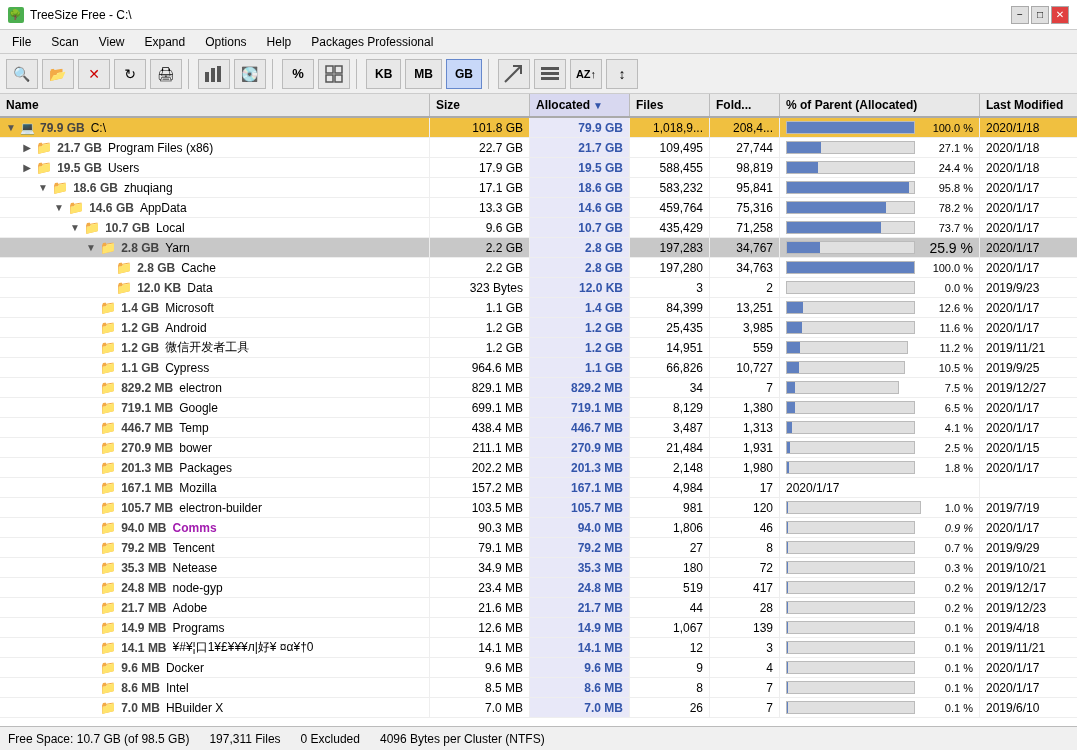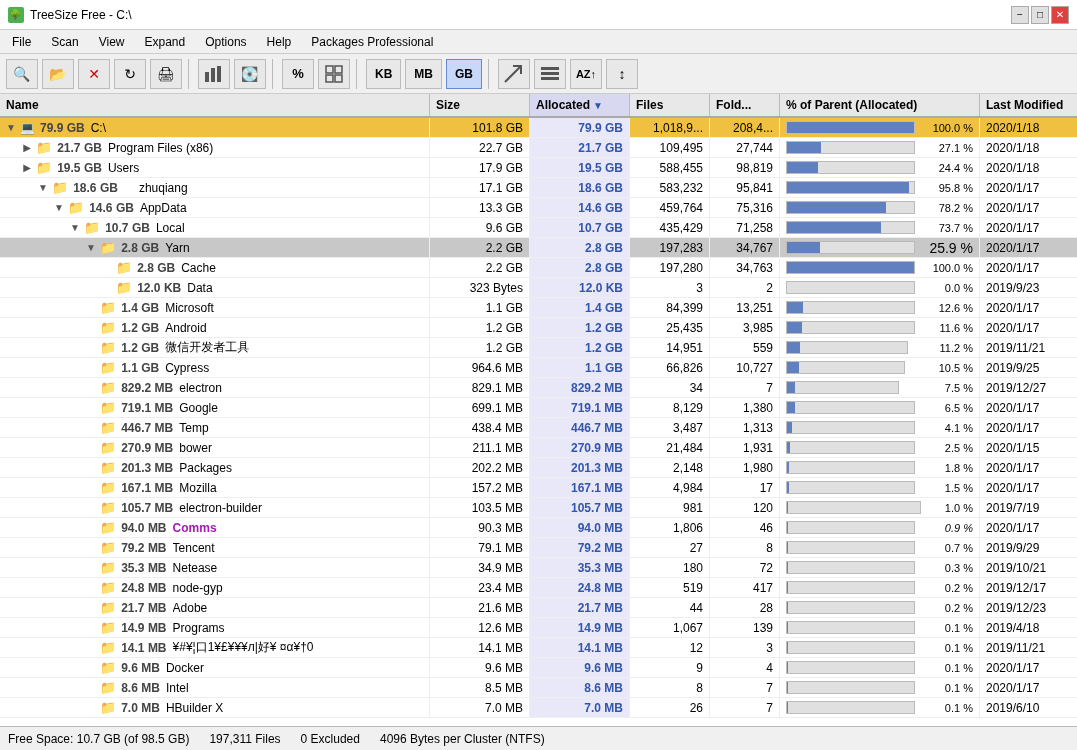--- a/index.html
+++ b/index.html
@@ -209,21 +209,21 @@
           <span style="font-size: 11px; min-width: 52px; text-align: right;">24.4 %</span>
         </div>
         <div class="td">2020/1/18</div>
       </div>
       <div class="table-row">
         <div class="td name-cell">
           <span style="display: inline-block; width: 32px; flex-shrink: 0;"></span>
           <span class="expand-btn" style="color: rgb(85, 85, 85);">▼</span>
           <span style="font-size: 13px; margin-right: 3px; flex-shrink: 0; color: rgb(240, 176, 48);">📁</span>
           <span style="font-size: 12px; color: rgb(68, 68, 68); margin-right: 4px; font-weight: bold; flex-shrink: 0;">18.6 GB</span>
-          <span style="font-size: 12px; overflow: hidden; text-overflow: ellipsis; white-space: nowrap; margin-left: 15px;">zhuqiang</span>
+          <span style="font-size: 12px; overflow: hidden; text-overflow: ellipsis; white-space: nowrap;">zhuqiang</span>
         </div>
         <div class="td right">17.1 GB</div>
         <div class="td right" style="background: rgb(232, 232, 248); color: rgb(51, 85, 170); font-weight: bold;">18.6 GB</div>
         <div class="td right">583,232</div>
         <div class="td right">95,841</div>
         <div class="td" style="padding: 2px 6px; display: flex; align-items: center; gap: 6px;">
           <div style="flex: 1 1 0%; height: 13px; background: rgb(224, 224, 224); border: 1px solid rgb(187, 187, 187); min-width: 80px;">
             <div style="height: 100%; width: 95.8%; background: rgb(96, 128, 192);"></div>
           </div>
           <span style="font-size: 11px; min-width: 52px; text-align: right;">95.8 %</span>
@@ -515,26 +515,20 @@
           <span style="display: inline-block; width: 80px; flex-shrink: 0;"></span>
           <span class="expand-btn"> </span>
           <span style="font-size: 13px; margin-right: 3px; flex-shrink: 0; color: rgb(240, 176, 48);">📁</span>
           <span style="font-size: 12px; color: rgb(68, 68, 68); margin-right: 4px; font-weight: bold; flex-shrink: 0;">167.1 MB</span>
           <span style="font-size: 12px; overflow: hidden; text-overflow: ellipsis; white-space: nowrap;">Mozilla</span>
         </div>
         <div class="td right">157.2 MB</div>
         <div class="td right" style="background: rgb(232, 232, 248); color: rgb(51, 85, 170); font-weight: bold;">167.1 MB</div>
         <div class="td right">4,984</div>
         <div class="td right">17</div>
-        <div class="td" style="padding: 2px 6px; display: flex; align-items: center; gap: 6px;">
-          <div style="flex: 1 1 0%; height: 13px; background: rgb(224, 224, 224); border: 1px solid rgb(187, 187, 187); min-width: 80px;">
-            <div style="height: 100%; width: 1.5%; background: rgb(96, 128, 192);"></div>
-          </div>
-          <span style="font-size: 11px; min-width: 52px; text-align: right;">1.5 %</span>
-        </div>
         <div class="td">2020/1/17</div>
       </div>
       <div class="table-row">
         <div class="td name-cell">
           <span style="display: inline-block; width: 80px; flex-shrink: 0;"></span>
           <span class="expand-btn"> </span>
           <span style="font-size: 13px; margin-right: 3px; flex-shrink: 0; color: rgb(240, 176, 48);">📁</span>
           <span style="font-size: 12px; color: rgb(68, 68, 68); margin-right: 4px; font-weight: bold; flex-shrink: 0;">105.7 MB</span>
           <span style="font-size: 12px; overflow: hidden; text-overflow: ellipsis; white-space: nowrap;">electron-builder</span>
         </div>

